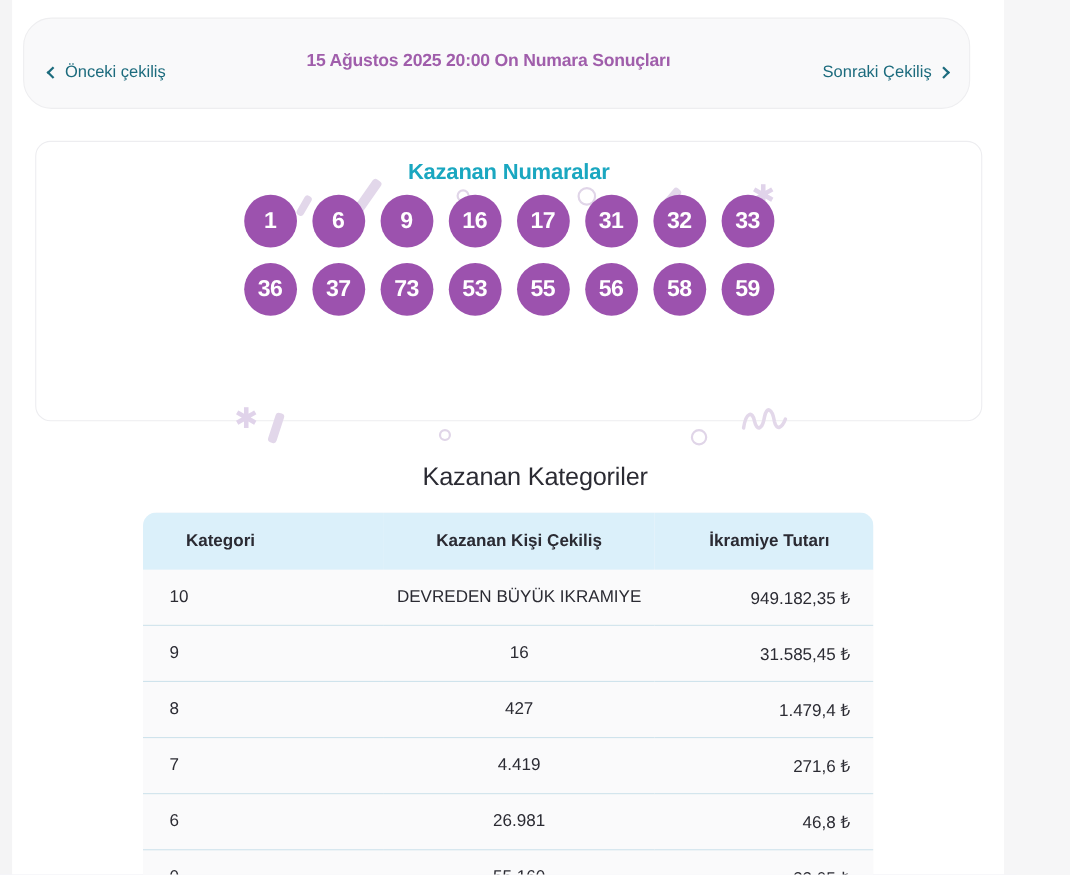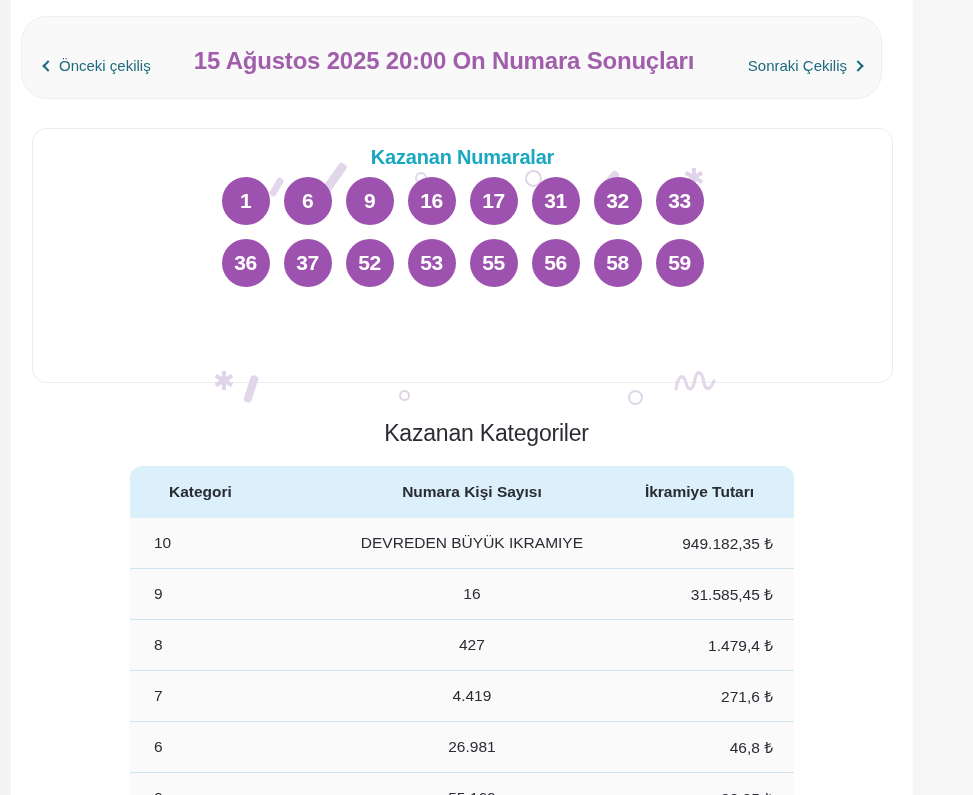--- a/index.html
+++ b/index.html
@@ -68,21 +68,21 @@
     border-top: 2px solid #1c6b7d;
     border-right: 2px solid #1c6b7d;
   }
   .chev-left  { transform: rotate(-135deg); }
   .chev-right { transform: rotate(45deg); }
 
   .header-title {
     position: absolute;
     left: 0; right: 15px; top: 30px;
     text-align: center;
-    font-size: 24px;
+    font-size: 16px;
     font-weight: bold;
     color: #a05eab;
     letter-spacing: -0.2px;
   }
   .header-sub {
     position: absolute;
     left: 0; right: 0; top: 68px;
     text-align: center;
     font-size: 14.5px;
     color: #9a9aa2;
@@ -242,21 +242,21 @@
         <div class="ball">9</div>
         <div class="ball">16</div>
         <div class="ball">17</div>
         <div class="ball">31</div>
         <div class="ball">32</div>
         <div class="ball">33</div>
       </div>
       <div class="ball-row">
         <div class="ball">36</div>
         <div class="ball">37</div>
-        <div class="ball">52</div>
+        <div class="ball">73</div>
         <div class="ball">53</div>
         <div class="ball">55</div>
         <div class="ball">56</div>
         <div class="ball">58</div>
         <div class="ball">59</div>
       </div>
     </div>
   </div>
 
   <div class="deco deco-star" style="left:213px; top:368px;">✱</div>
@@ -267,21 +267,21 @@
     <path d="M3 22 C5 8, 11 6, 13 16 C15 25, 20 24, 22 12 C24 2, 29 4, 31 16 C33 25, 38 22, 41 14" fill="none" stroke="#e3d8ea" stroke-width="3.2" stroke-linecap="round"></path>
   </svg>
 
   <div class="cat-title">Kazanan Kategoriler</div>
 
   <div class="table-card">
     <table>
       <thead>
         <tr>
           <th class="c-kat">Kategori</th>
-          <th class="c-say">Numara Kişi Sayısı</th>
+          <th class="c-say">Kazanan Kişi Çekiliş</th>
           <th class="c-tut">İkramiye Tutarı</th>
         </tr>
       </thead>
       <tbody>
         <tr>
           <td class="c-kat">10</td>
           <td class="c-say jackpot">DEVREDEN BÜYÜK IKRAMIYE</td>
           <td class="c-tut">949.182,35 ₺</td>
         </tr>
         <tr>

